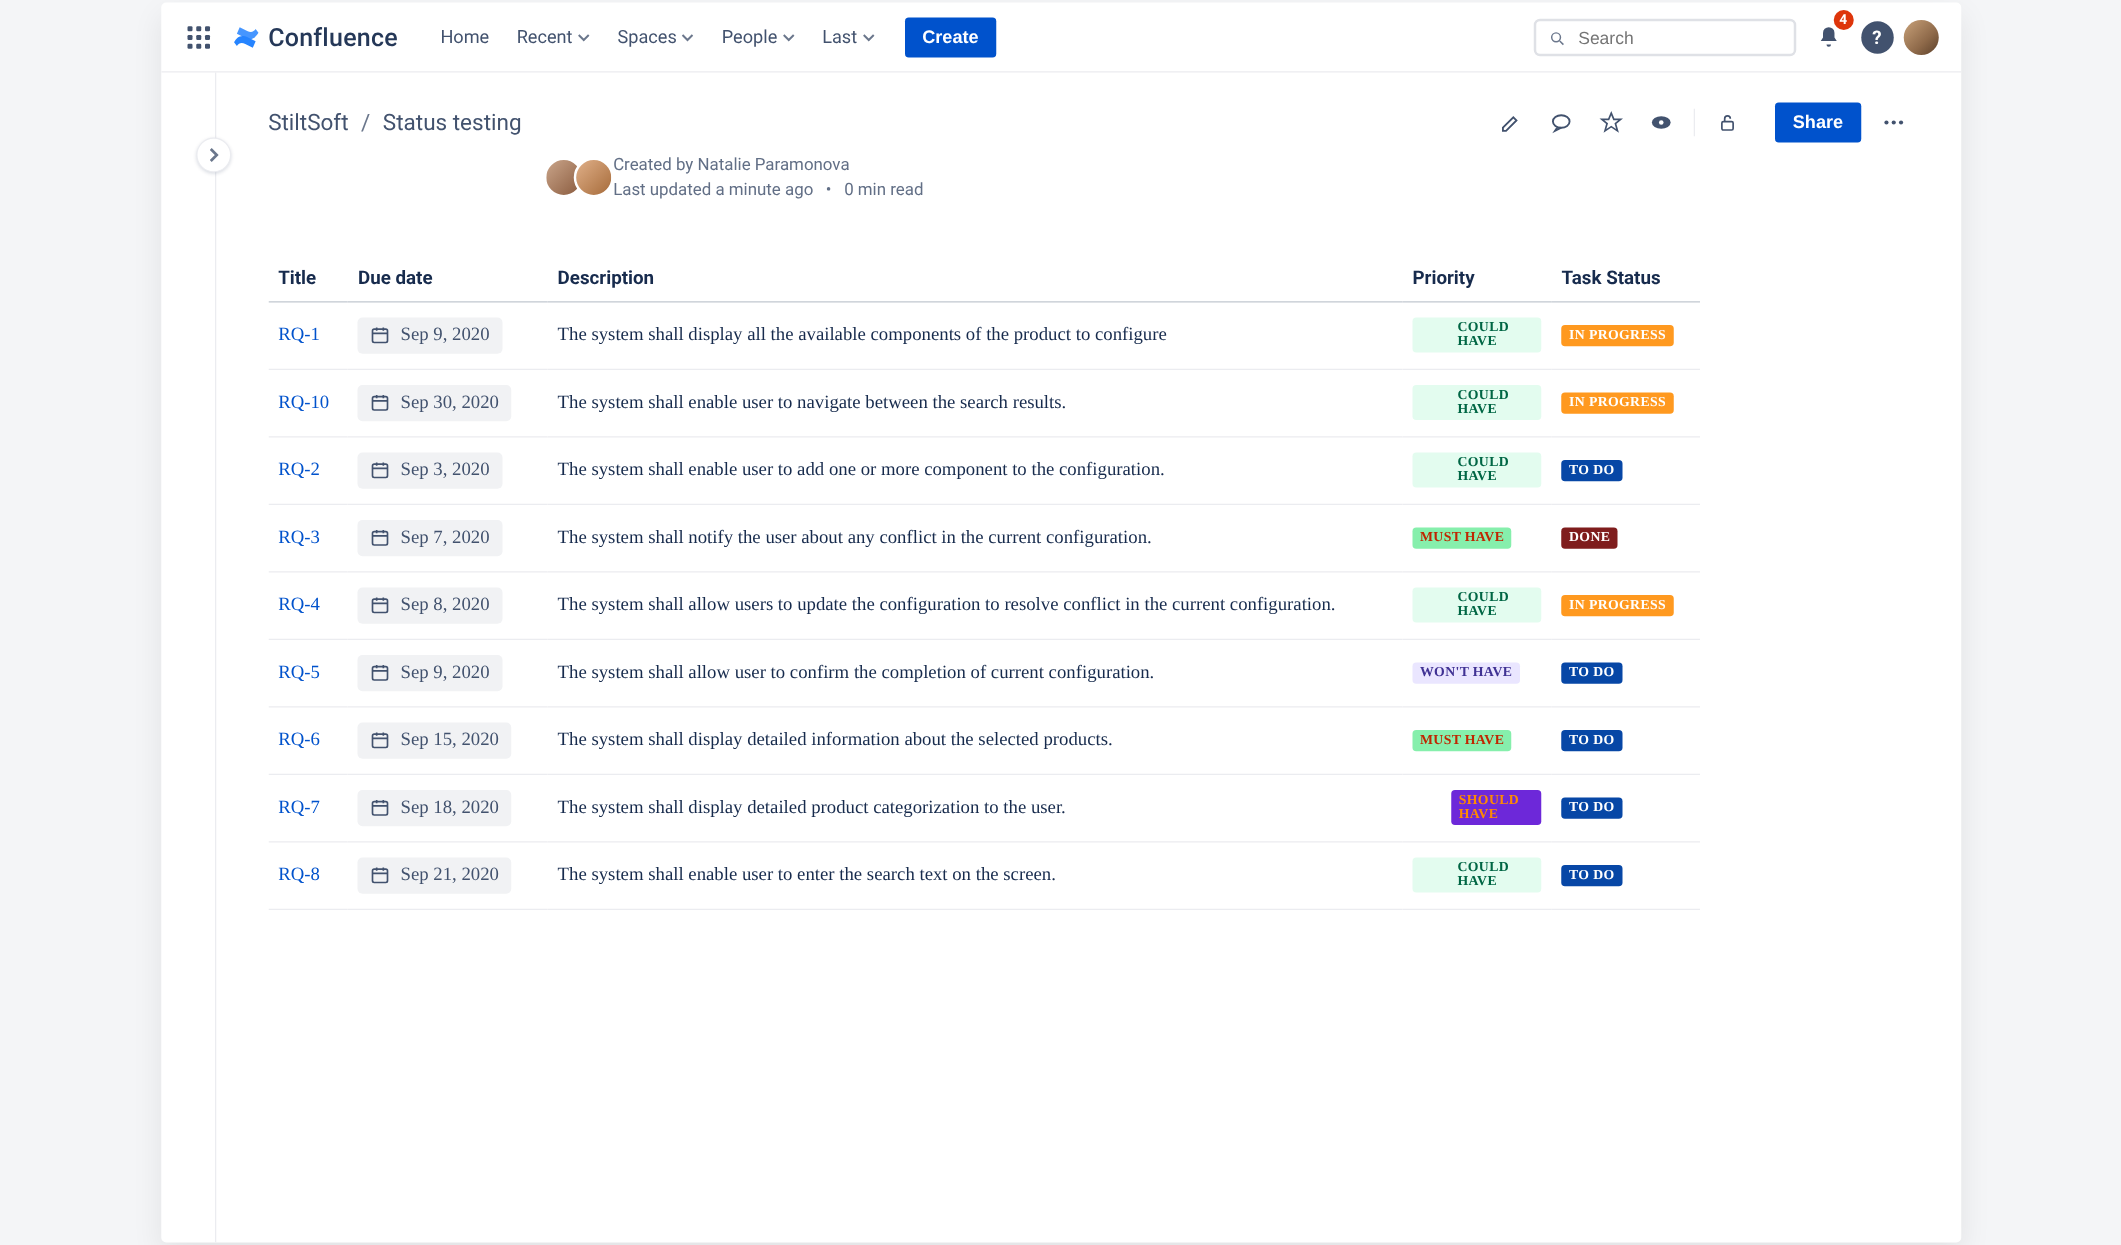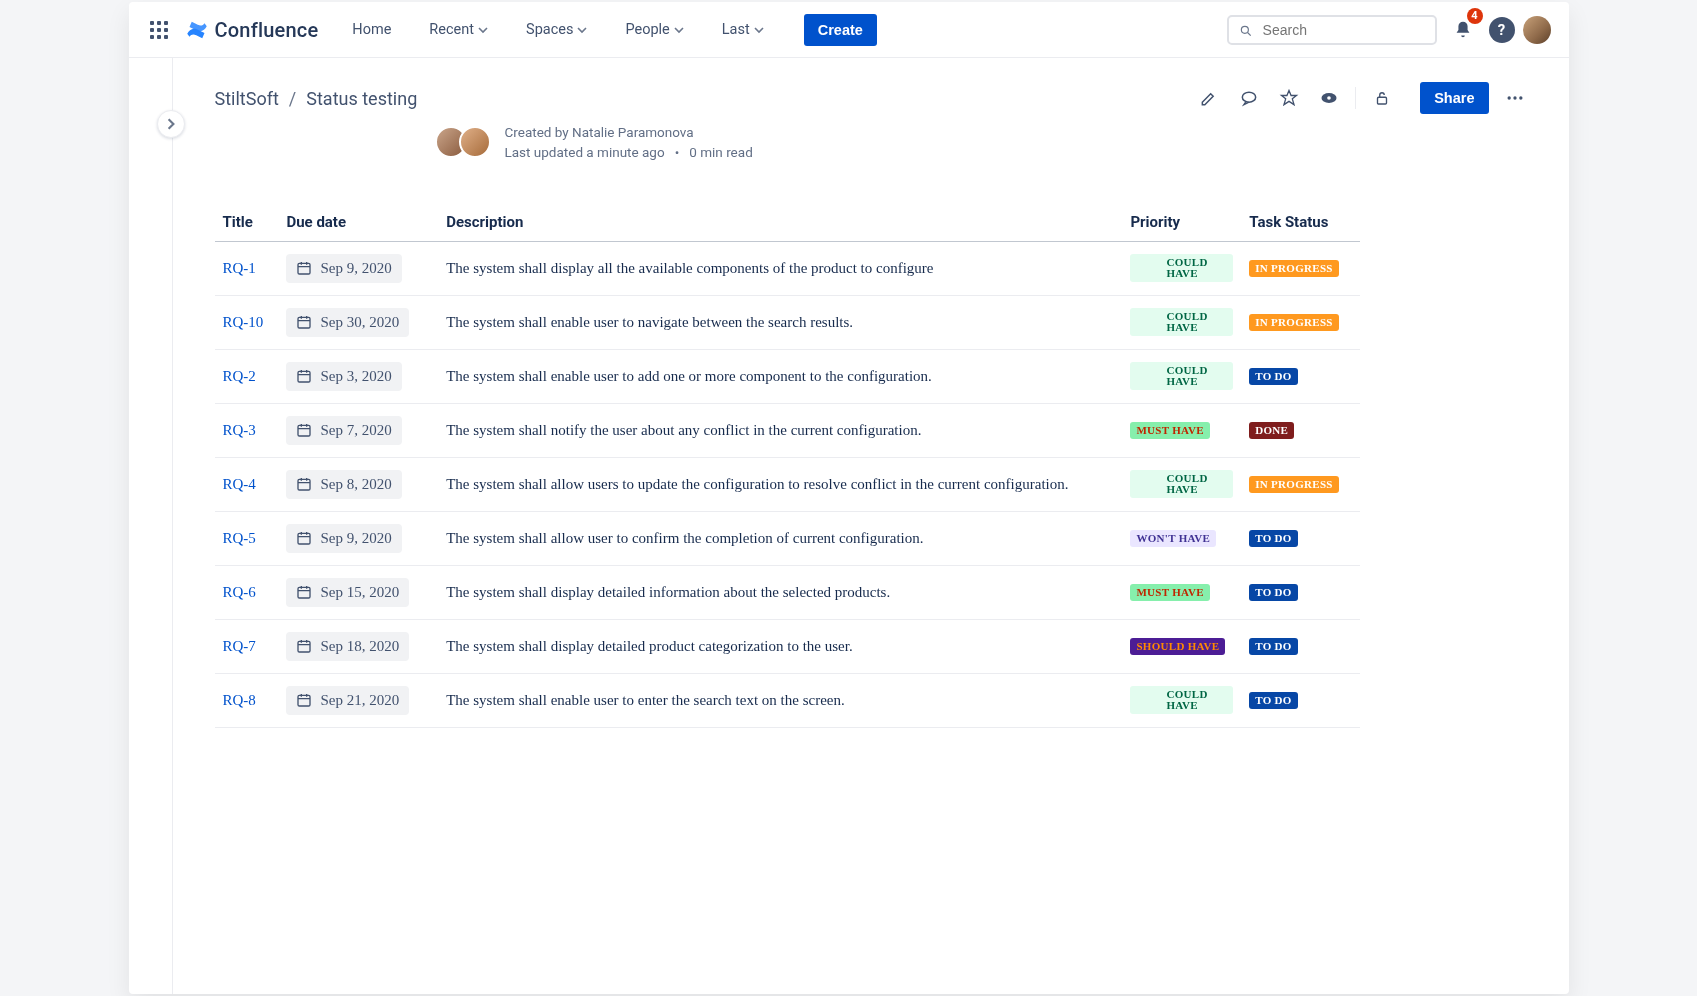--- a/index.html
+++ b/index.html
@@ -44,21 +44,21 @@
     gap:8px;
   }
   .app-switcher{
     width:24px;height:24px;display:grid;grid-template-columns:repeat(3,4px);grid-template-rows:repeat(3,4px);gap:3px;
     place-content:center;cursor:pointer;
   }
   .app-switcher span{background:#42526E;border-radius:1px;}
   .brand{display:flex;align-items:center;gap:6px;margin-left:6px;margin-right:16px;cursor:pointer;}
   .brand-logo{width:24px;height:24px;}
   .brand-name{color:#253858;font-size:20px;font-weight:500;letter-spacing:0.2px;}
-  .navlinks{display:flex;align-items:center;gap:18px;}
+  .navlinks{display:flex;align-items:center;gap:2px;}
   .navlink{color:#42526E;padding:8px 10px;border-radius:3px;cursor:pointer;display:flex;align-items:center;gap:4px;font-size:14.5px;}
   .chev{width:10px;height:10px;color:#6B778C;}
   .btn-primary{background:var(--btn-primary);color:#fff;border:none;border-radius:3px;padding:8px 14px;font-weight:600;font-size:14.5px;cursor:pointer;margin-left:12px;}
   .spacer{flex:1;}
   .search{display:flex;align-items:flex-end;gap:8px;border:2px solid var(--search-border);border-radius:5px;padding:4px 10px;width:210px;color:#6B778C;cursor:text;}
   .search input{border:none;outline:none;font-size:14px;color:#6B778C;width:100%;background:transparent;}
   .nav-icon{width:36px;height:36px;border-radius:50%;display:flex;align-items:center;justify-content:center;color:#42526E;cursor:pointer;position:relative;}
   .nav-icon.help{background:#42526E;color:#fff;width:26px;height:26px;font-size:15px;font-weight:700;}
   .notif-badge{position:absolute;top:-4px;right:-2px;background:#DE350B;color:#fff;border-radius:9px;font-size:11px;font-weight:700;min-width:16px;height:16px;display:flex;align-items:center;justify-content:center;padding:0 3px;}
   .avatar{width:28px;height:28px;border-radius:50%;background:linear-gradient(135deg,#c9a27a 0%,#8f6a4a 60%,#5b3f29 100%);cursor:pointer;}
@@ -75,41 +75,41 @@
   .crumb{color:#42526E;text-decoration:none;cursor:pointer;}
   .crumb-sep{color:#6B778C;}
   .page-actions{display:flex;align-items:center;gap:12px;}
   .page-head{display:flex;align-items:center;justify-content:space-between;}
   .act-icon{width:28px;height:28px;border-radius:3px;display:flex;align-items:center;justify-content:center;color:#42526E;cursor:pointer;}
   .act-divider{width:1px;height:22px;background:var(--border);}
 
   
   .content{margin-left:220px;margin-top:8px;max-width:940px;}
   .title{font-size:30px;font-weight:600;color:#091E42;margin:18px 0 14px;}
-  .byline{display:flex;align-items:center;gap:14px;}
+  .byline{display:flex;align-items:center;}
   .avatars{display:flex;}
   .avatars .av{width:32px;height:32px;border-radius:50%;border:2px solid #fff;}
   .avatars .av+.av{margin-left:-8px;}
   .av1{background:linear-gradient(135deg,#caa58a,#8a5b3e);}
   .av2{background:linear-gradient(135deg,#e0b089,#a66b3a);}
   .meta{color:var(--text-subtle);font-size:13.5px;line-height:1.5;}
 
   
   .table{width:calc(100% - 150px);margin:40px 0 0 0;}
   table{width:1145px;border-collapse:collapse;margin-left:-220px;}
   th{text-align:left;font-weight:700;font-size:15px;color:var(--text);padding:10px 8px;border-bottom:1px solid #c1c7d0;}
   td{padding:12px 8px;border-bottom:1px solid var(--border);vertical-align:middle;font-size:15px;color:var(--text);font-family:Liberation Serif, serif;}
   td.title-cell a{color:var(--link);text-decoration:none;font-weight:400;}
   .date-chip{display:inline-flex;align-items:center;gap:8px;background:#F1F2F4;border-radius:4px;padding:6px 10px;color:#42526E;font-size:15px;}
   .cal-icon{width:16px;height:16px;color:#42526E;display:block;}
   .lozenge{display:inline-block;font-size:11px;font-weight:800;letter-spacing:0.3px;padding:3px 6px;border-radius:3px;line-height:1;}
   .loz-could{background:#E3FCEF;color:#006644;padding-left:36px;}
   .loz-must{background:#86efac;color:#BF2600;}
   .loz-wont{background:#EAE6FF;color:#403294;}
-  .loz-should{background:#4c1d95;color:#FF8B00;}
+  .loz-should{background:#6d28d9;color:#FF8B00;margin-left:31px;}
   .loz-inprog{background:#FF991F;color:#fff;}
   .loz-todo{background:#0747A6;color:#fff;}
   .loz-done{background:#7f1d1d;color:#fff;}
 
   .col-title{width:65px;}
   .col-due{width:164px;}
   .col-desc{width:720px;}
   .col-pri{width:120px;}
   .col-status{width:120px;}
 </style>

